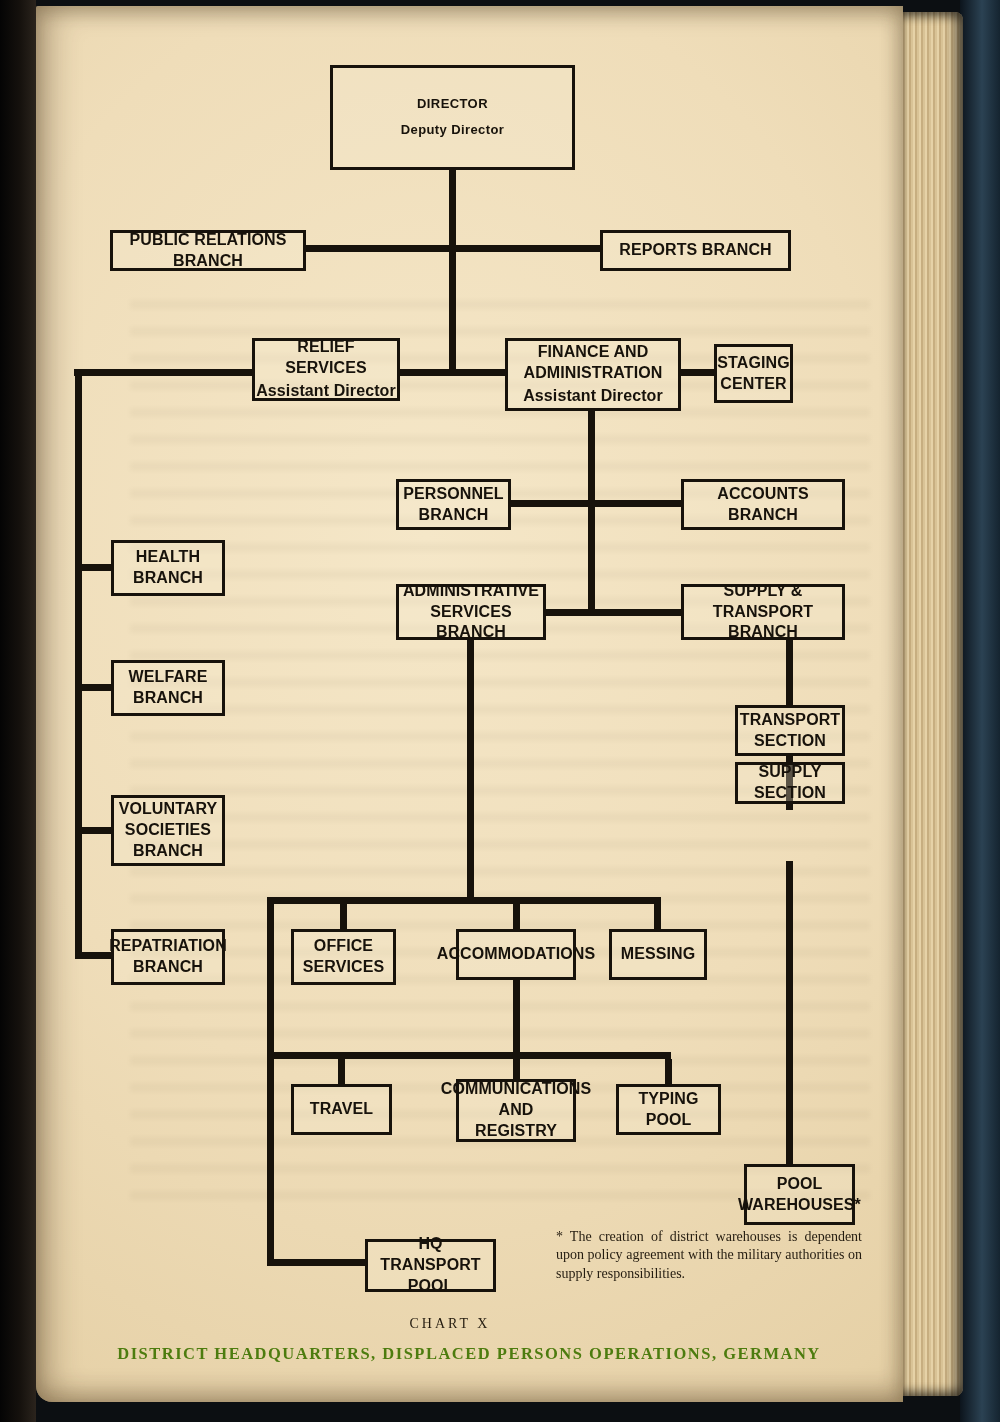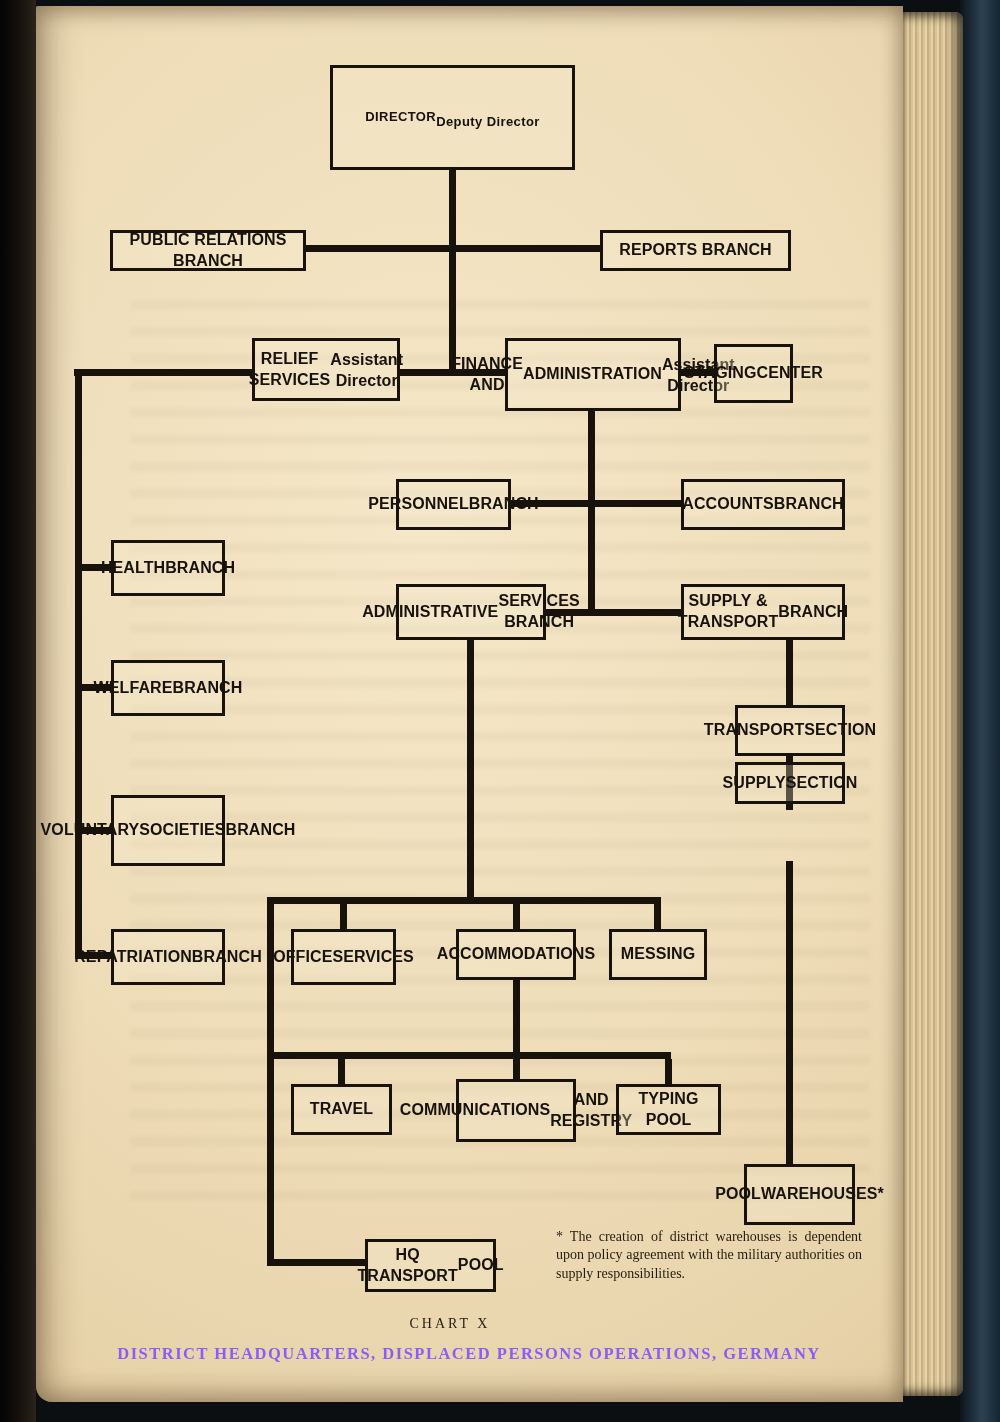--- a/index.html
+++ b/index.html
@@ -17,34 +17,34 @@
            background:radial-gradient(120% 90% at 45% 38%, #f5e7c8 0%, #efddb9 45%, #e6d1a7 78%, #d5bc8e 100%);
            border-radius:2px 0 0 16px;
            box-shadow:inset 16px 0 30px rgba(60,40,15,.28), inset -8px 0 18px rgba(60,40,15,.14),
                       inset 0 -12px 22px rgba(60,40,15,.18), inset 0 10px 16px rgba(60,40,15,.14);}
   .ghost{position:absolute;left:130px;top:300px;width:740px;height:900px;
            background:repeating-linear-gradient(180deg, rgba(108,92,64,.18) 0 9px, rgba(0,0,0,0) 9px 27px);
            filter:blur(2px);opacity:.28;}
   .edge{position:absolute;background:#17120b;}
   .node{position:absolute;box-sizing:border-box;border:3px solid #17120b;
         background:rgba(246,235,208,.30);
-        display:flex;flex-direction:row;align-items:center;justify-content:center;
+        display:flex;flex-direction:column;align-items:center;justify-content:center;
         text-align:center;font-weight:bold;color:#17120b;line-height:1.3;letter-spacing:.1px;}
   .node .l{font-size:16px;}
   .node .big{font-size:13px;letter-spacing:.4px;}
   .node .gap{margin-top:9px;}
   .node .gap-sm{margin-top:3px;}
   .footnote{position:absolute;left:556px;top:1228px;width:306px;
         font-family:"Liberation Serif",serif;font-size:14px;line-height:1.32;
         color:#241c10;text-align:justify;}
   .caption{position:absolute;left:240px;top:1316px;width:420px;text-align:center;
         font-family:"Liberation Serif",serif;font-size:14px;letter-spacing:3px;color:#241c10;}
   .book-title{position:absolute;left:40px;top:1344px;width:858px;text-align:center;
         font-family:"Liberation Serif",serif;font-size:16.5px;font-weight:bold;
-        letter-spacing:1.5px;color:#8b5cf6;}
+        letter-spacing:1.5px;color:#4d7c0f;}
 </style>
 </head>
 <body>
 
 <div class="scene">
   <div class="binding"></div>
   <div class="cover-right"></div>
   <div class="page-stack"></div>
   <div class="paper"></div>
   <div class="ghost"></div>

